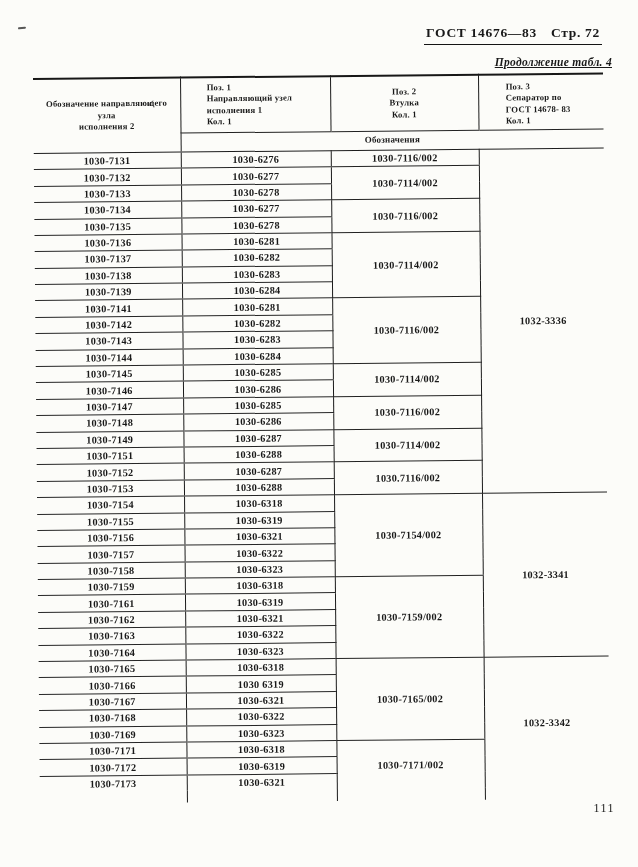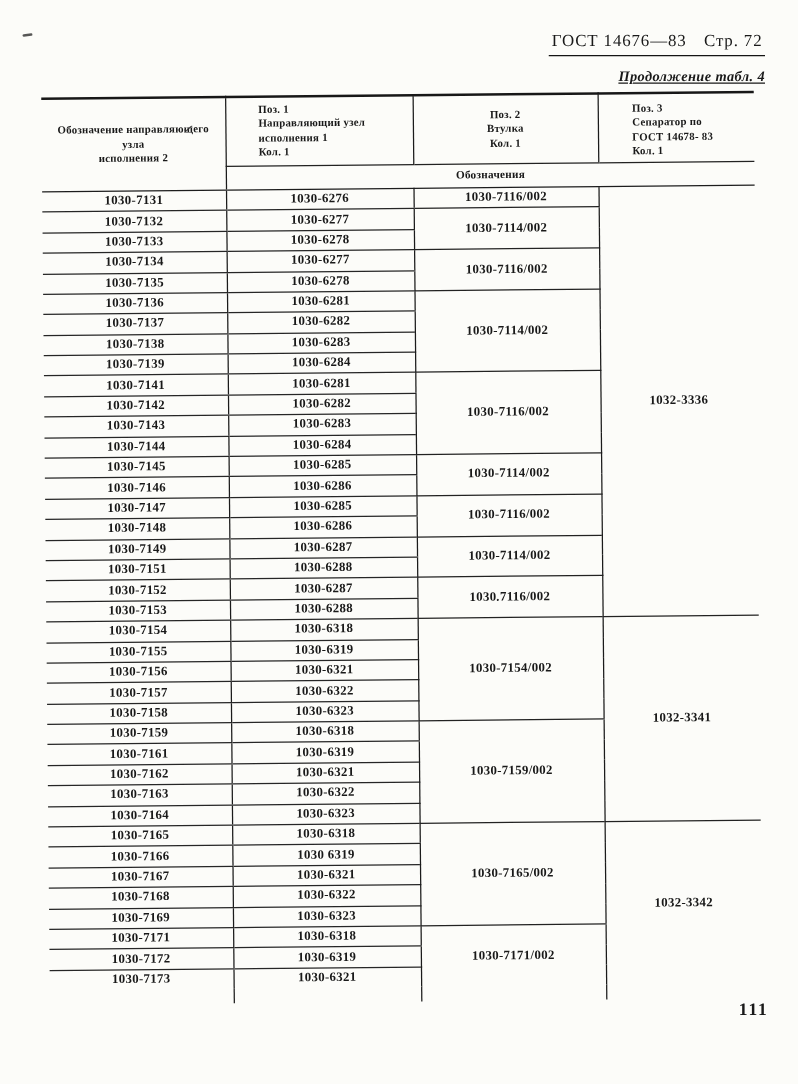--- a/index.html
+++ b/index.html
@@ -3,22 +3,22 @@
 <meta charset="utf-8">
 <title>ГОСТ 14676—83 Стр. 72</title>
 <style>
   html,body{margin:0;padding:0;background:#fbfbf8;}
   .sheet{
     position:relative;width:638px;height:867px;background:#fcfcf9;
     font-family:"Liberation Serif", serif;color:#191919;overflow:hidden;
   }
   
   .gost-head{
-    position:absolute;top:25px;right:26px;
-    font-weight:normal;font-size:13.5px;letter-spacing:.7px;white-space:nowrap;
+    position:absolute;top:25px;right:36px;
+    font-weight:bold;font-size:13.5px;letter-spacing:.7px;white-space:nowrap;
     border-bottom:1.7px solid #141414;padding:0 2px 3px 2px;
   }
   .gost-head .sep{display:inline-block;width:14px;}
   .continuation{
     position:absolute;top:56px;right:26px;
     font-style:italic;font-weight:bold;font-size:11.5px;letter-spacing:.3px;white-space:nowrap;text-decoration:underline;
   }
   
   table.gtable{
     position:absolute;top:78px;left:33px;width:570px;
@@ -49,21 +49,21 @@
   .speck-topleft{
     position:absolute;left:18px;top:27px;width:8px;height:2.4px;background:#3a3a3a;
     transform:rotate(-7deg);border-radius:1px;opacity:.85;
   }
   .checkmark{
     position:absolute;left:146px;top:97px;font-size:11px;color:#303030;
     transform:rotate(12deg);opacity:.85;font-family:"DejaVu Sans",sans-serif;
   }
   .pageno{
     position:absolute;top:801px;right:23px;
-    font-weight:bold;font-size:14px;letter-spacing:1.5px;
+    font-weight:normal;font-size:12px;letter-spacing:1.5px;
   }
 </style>
 </head>
 <body>
 
 <div class="sheet">
 
   <div class="speck-topleft"></div>
 
   <div class="gost-head">

